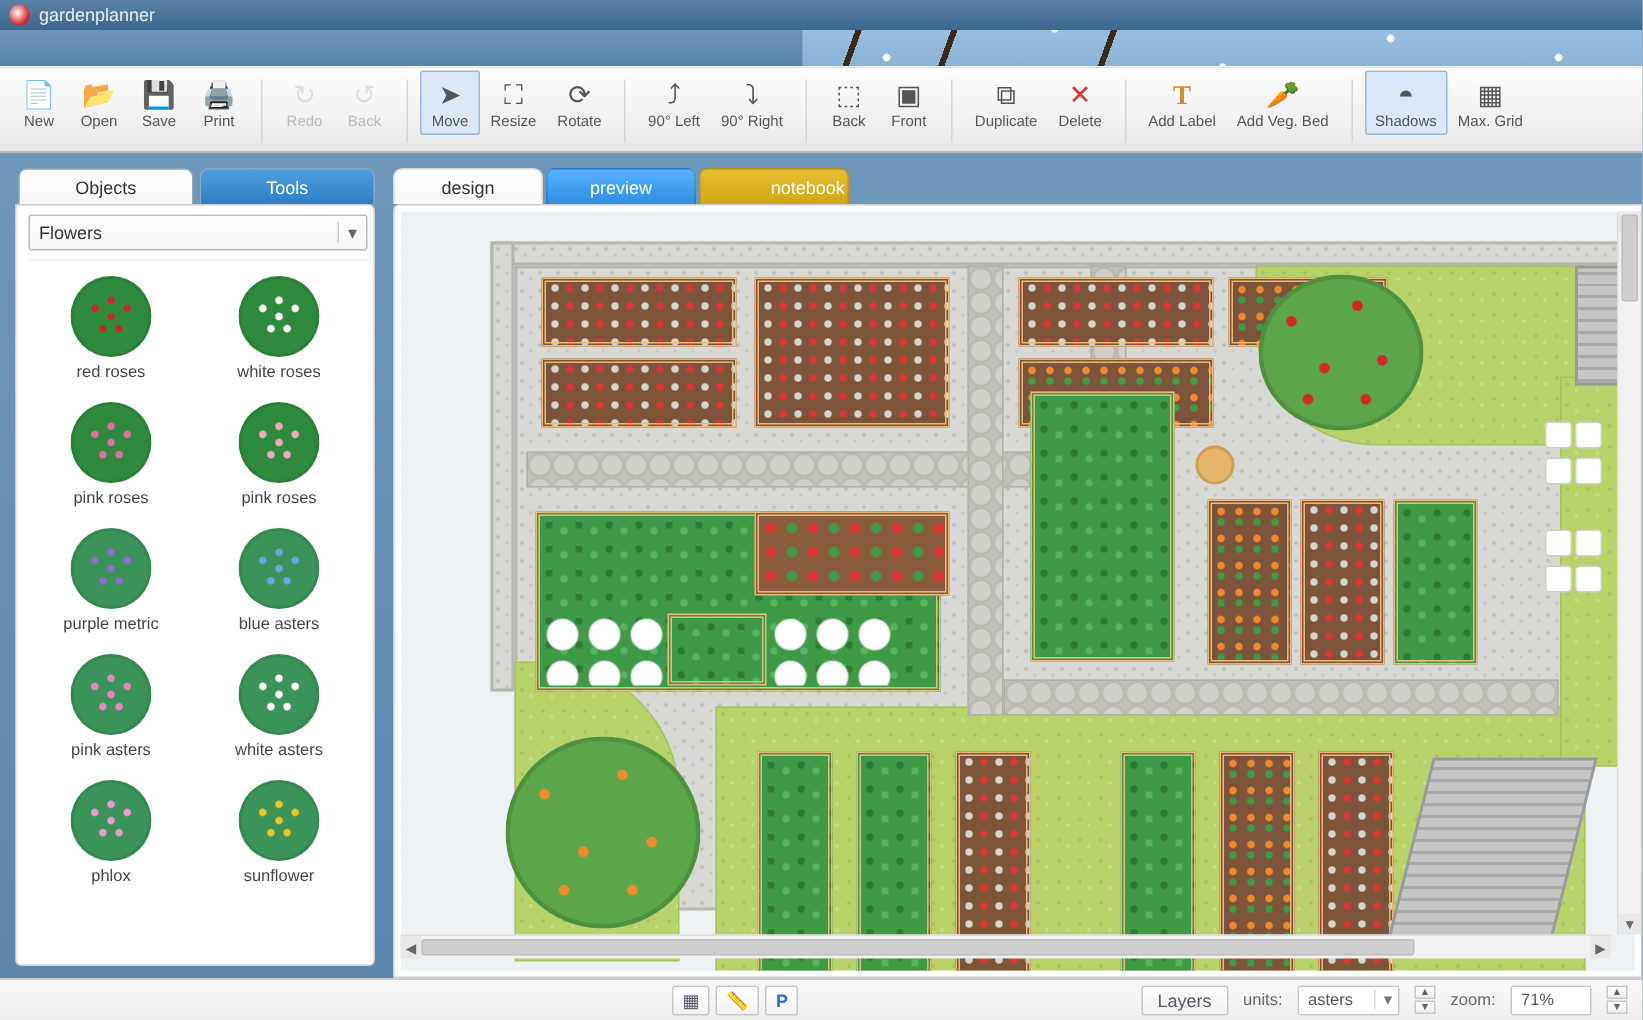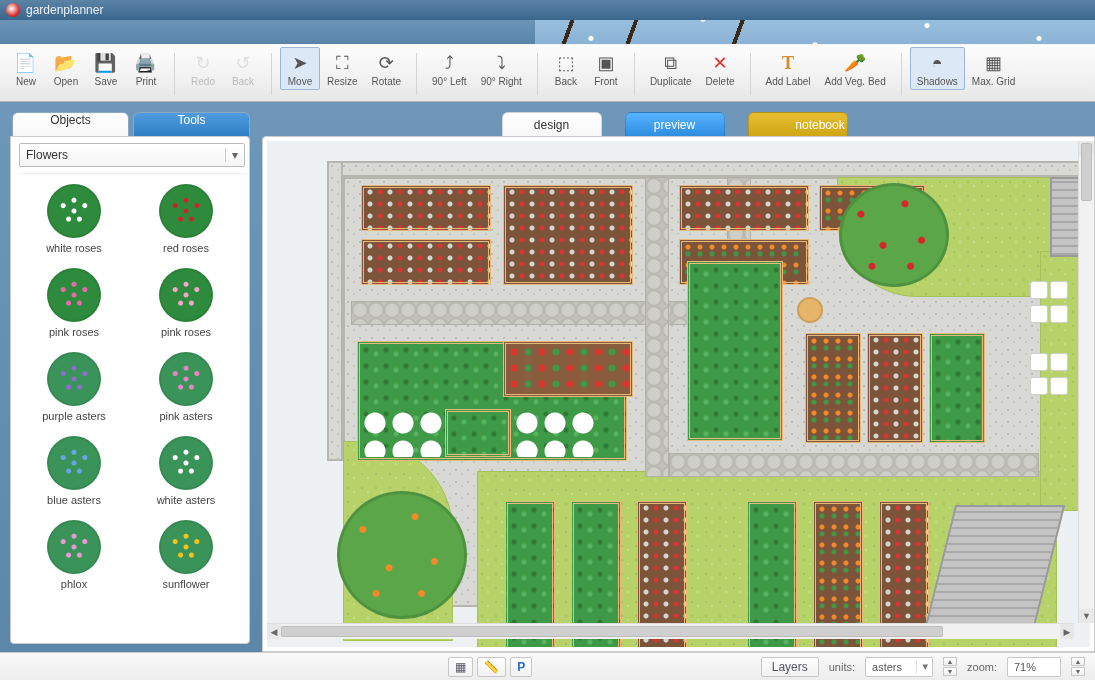--- a/index.html
+++ b/index.html
@@ -79,21 +79,21 @@
     background: linear-gradient(#6e97b9, #5c87ab);
     min-height: 0;
   }
 
   
   .left-col { width: 240px; display: flex; flex-direction: column; min-height:0; }
   .ltab-row { display: flex; gap: 4px; padding-left: 2px; }
   .ltab {
     flex: 1;
     height: 24px; border-radius: 6px 6px 0 0;
-    display: flex; justify-content: center;
+    display: flex; align-items: center; justify-content: center;
     font-size: 12px;
     border: 1px solid #88a8c4; border-bottom: none;
     cursor: pointer;
   }
   .ltab.active { background: linear-gradient(#ffffff,#f7f7f7); color: #333; }
   .ltab.inactive { background: linear-gradient(#4f9de0,#2f7ec4); color: #fff; }
 
   .panel {
     flex: 1; background: #fff; border: 1px solid #ccc;
     border-radius: 0 4px 4px 4px;
@@ -123,21 +123,21 @@
                 radial-gradient(circle at 40% 65%, var(--spots,#c33) 0 2px, transparent 3px),
                 radial-gradient(circle at 60% 65%, var(--spots,#c33) 0 2px, transparent 3px),
                 radial-gradient(circle at 50% 30%, var(--spots,#c33) 0 2px, transparent 3px),
                 var(--leaf,#2e8b3d);
     box-shadow: inset 0 0 0 2px rgba(0,0,0,.08);
   }
   .obj-item .lbl { font-size: 11px; color: #444; text-align:center;}
 
   
   .right-col { flex: 1; display: flex; flex-direction: column; min-height:0; padding-right:0;}
-  .rtab-row { display: flex; justify-content: center; gap: 23px; padding-right: 8px; }
+  .rtab-row { display: flex; justify-content: flex-start; gap: 2px; padding-right: 8px; }
   .rtab {
     width: 100px; height: 24px; border-radius: 6px 6px 0 0;
     display:flex;align-items:center;justify-content:center;
     font-size:12px; border:1px solid rgba(0,0,0,.15); border-bottom:none;
     cursor:pointer;
   }
   .rtab.design { background:linear-gradient(#ffffff,#f7f7f7); color:#333;}
   .rtab.preview { background:linear-gradient(#57b3ff,#2f8de0); color:#fff;}
   .rtab.notebook { background:linear-gradient(#e6be2f,#d0a617); color:#fff;padding-left:45px;}
 
@@ -414,59 +414,59 @@
     </div>
     <div class="panel">
       <div class="category-select">
         <span>Flowers</span>
         <span class="caret">▾</span>
       </div>
       <div class="obj-scroll">
         <div class="obj-grid" id="obj-grid">
             <div class="obj-item">
               <div class="thumb">
+                <div class="flower" style="--leaf:#2e8b3d;--spots:#c62828"></div>
+              </div>
+              <div class="lbl">red roses</div>
+            </div>
+            <div class="obj-item">
+              <div class="thumb">
                 <div class="flower" style="--leaf:#2e8b3d;--spots:#ffffff"></div>
               </div>
               <div class="lbl">white roses</div>
             </div>
             <div class="obj-item">
               <div class="thumb">
-                <div class="flower" style="--leaf:#2e8b3d;--spots:#c62828"></div>
-              </div>
-              <div class="lbl">red roses</div>
-            </div>
-            <div class="obj-item">
-              <div class="thumb">
                 <div class="flower" style="--leaf:#2e8b3d;--spots:#e96aa8"></div>
               </div>
               <div class="lbl">pink roses</div>
             </div>
             <div class="obj-item">
               <div class="thumb">
                 <div class="flower" style="--leaf:#2e8b3d;--spots:#f1a7c6"></div>
               </div>
               <div class="lbl">pink roses</div>
             </div>
             <div class="obj-item">
               <div class="thumb">
                 <div class="flower" style="--leaf:#3a945a;--spots:#8f6bd3"></div>
               </div>
-              <div class="lbl">purple asters</div>
+              <div class="lbl">purple metric</div>
+            </div>
+            <div class="obj-item">
+              <div class="thumb">
+                <div class="flower" style="--leaf:#3a945a;--spots:#6aa4e6"></div>
+              </div>
+              <div class="lbl">blue asters</div>
             </div>
             <div class="obj-item">
               <div class="thumb">
                 <div class="flower" style="--leaf:#3a945a;--spots:#e884c2"></div>
               </div>
               <div class="lbl">pink asters</div>
-            </div>
-            <div class="obj-item">
-              <div class="thumb">
-                <div class="flower" style="--leaf:#3a945a;--spots:#6aa4e6"></div>
-              </div>
-              <div class="lbl">blue asters</div>
             </div>
             <div class="obj-item">
               <div class="thumb">
                 <div class="flower" style="--leaf:#3a945a;--spots:#ffffff"></div>
               </div>
               <div class="lbl">white asters</div>
             </div>
             <div class="obj-item">
               <div class="thumb">
                 <div class="flower" style="--leaf:#3a945a;--spots:#e99ad0"></div>

